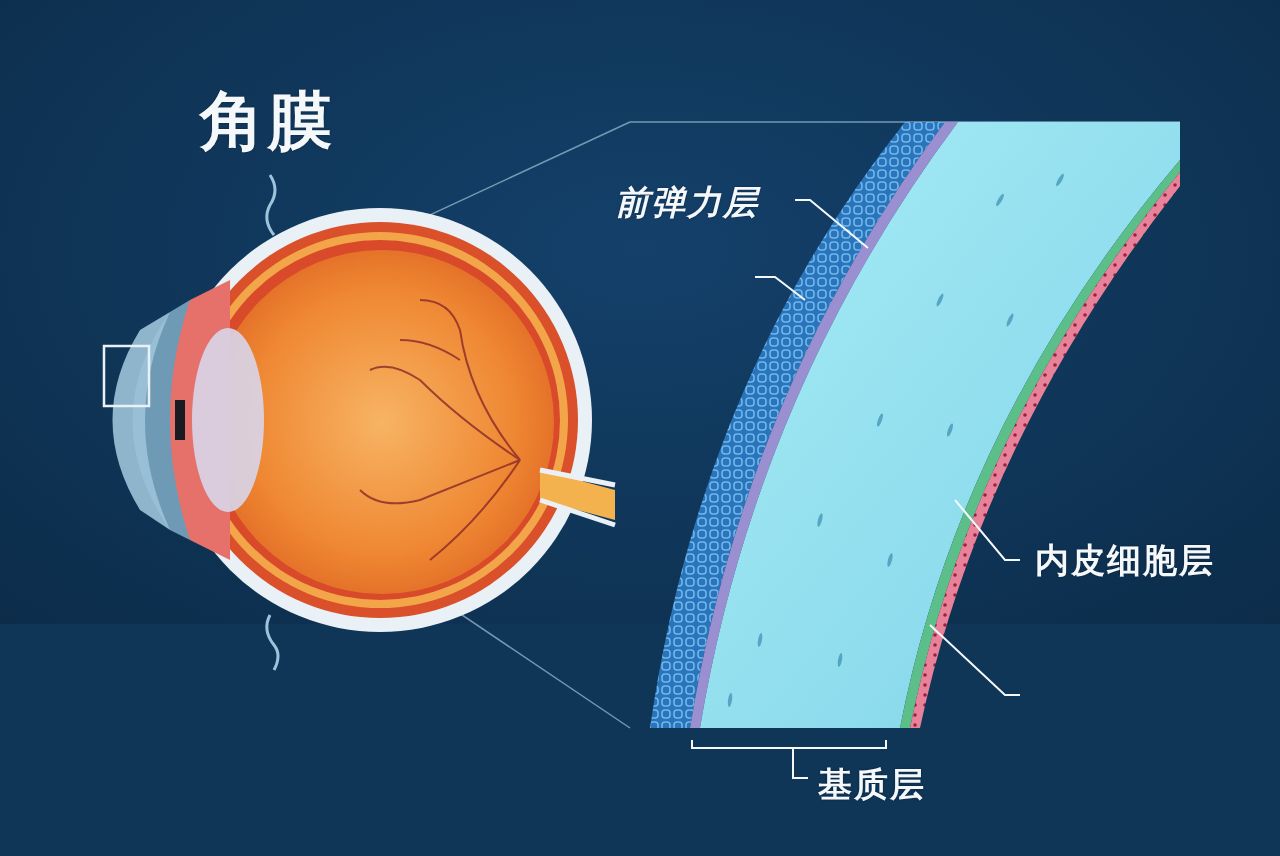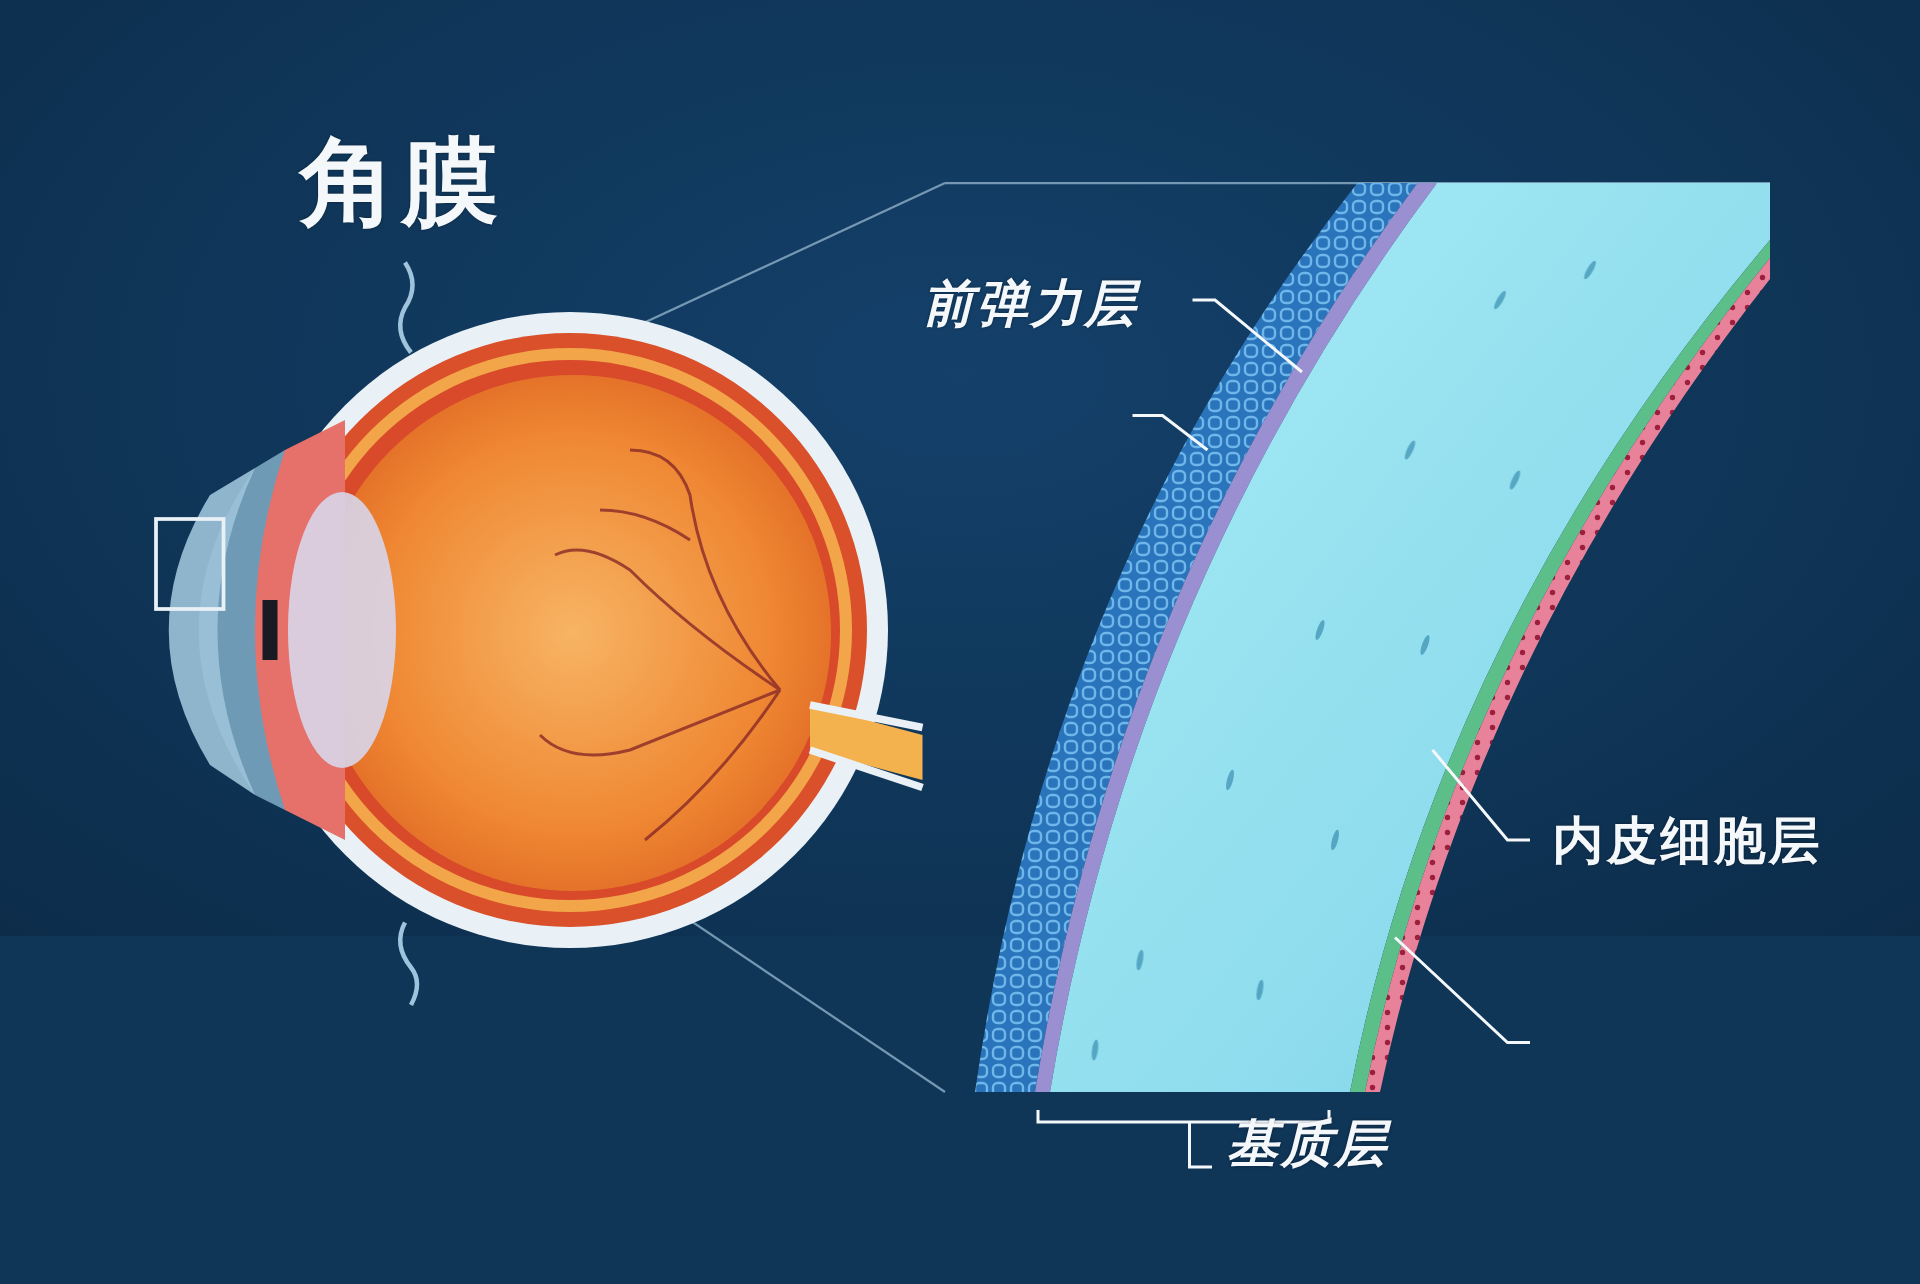--- a/index.html
+++ b/index.html
@@ -96,14 +96,14 @@
       <polyline points="1020,560 1005,560 955,500"></polyline>
       <polyline points="1020,695 1005,695 930,625"></polyline>
       <polyline points="692,740 692,748 886,748 886,740"></polyline>
       <polyline points="793,748 793,778 808,778"></polyline>
     </g>
   </svg>
 
   <div class="lbl title">角膜</div>
   <div class="lbl l" style="left:615px;top:180px;font-style:italic;">前弹力层</div>
   <div class="lbl l" style="left:1035px;top:538px;">内皮细胞层</div>
-  <div class="lbl l" style="left:818px;top:740px;font-style:italic;">基质层</div>
+  <div class="lbl l" style="left:818px;top:762px;">基质层</div>
 </div>
 
 </body></html>

